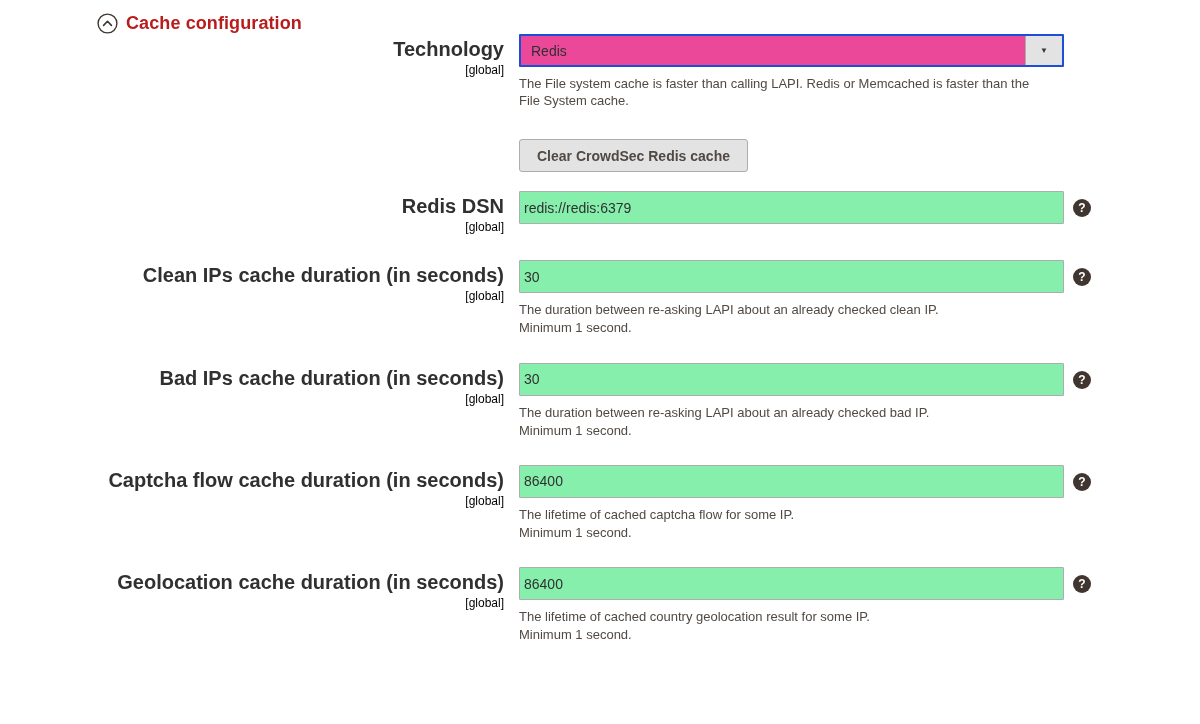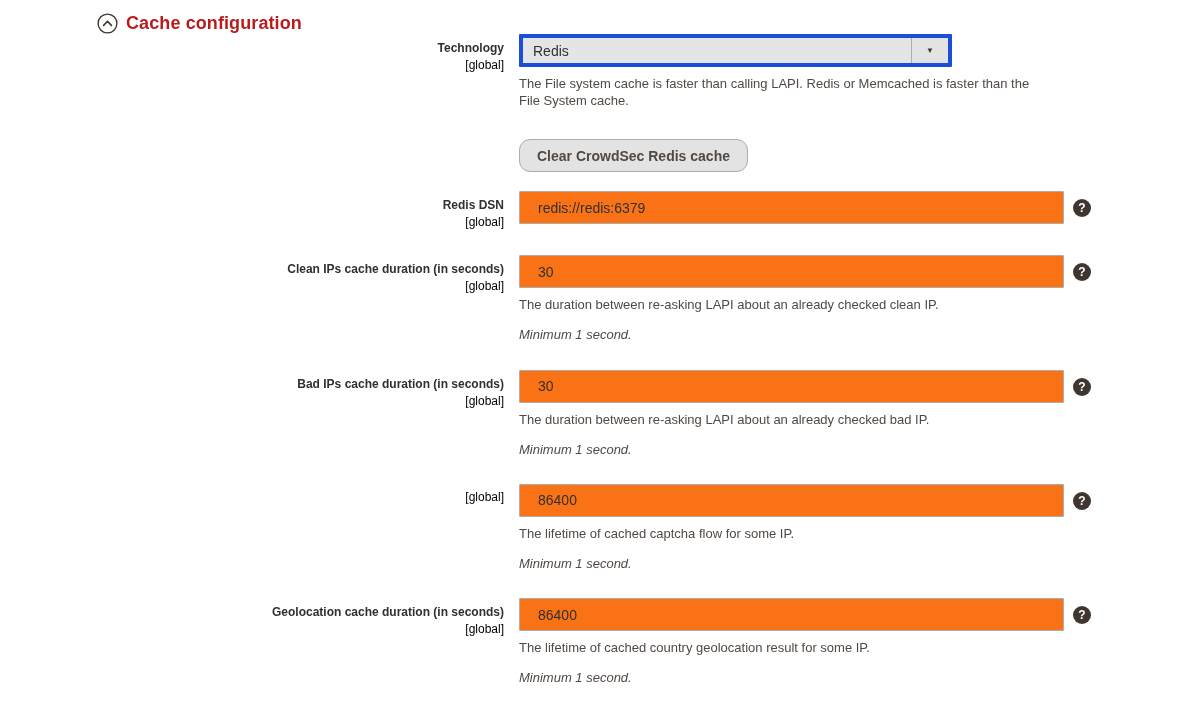--- a/index.html
+++ b/index.html
@@ -30,42 +30,42 @@
 
   
   .row { display: flex; margin-bottom: 26px; }
   .row-technology { margin-bottom: 30px; }
   .row-button { margin-bottom: 19px; }
   .label-col {
     width: 422px; padding-right: 15px; text-align: right;
     padding-top: 4px;
   }
   .field-label {
-    font-size: 12px; font-weight: 700; color: #303030;
+    font-size: 20px; font-weight: 700; color: #303030;
     line-height: 1.15; display: inline-block;
   }
   .scope {
     display: block; font-size: 12px; color: #000000;
     margin-top: 2px;
   }
   .field-col { width: 640px; }
   .control-line { display: flex; align-items: flex-start; }
 
   .text-input {
     width: 545px; height: 33px; flex: none;
     border: 1px solid #adadad; border-radius: 1px;
     font-family: "Liberation Sans", sans-serif;
-    font-size: 14px; color: #303030; padding: 0 18px;
-    background: #f97316; outline: none;
+    font-size: 14px; color: #303030; padding: 0 4px;
+    background: #86efac; outline: none;
   }
 
   .select-box {
-    width: 433px; height: 33px; flex: none;
-    border: 4px solid #1d4ed8; border-radius: 1px;
-    display: flex; align-items: stretch; background: #e5e5e5;
+    width: 545px; height: 33px; flex: none;
+    border: 2px solid #1d4ed8; border-radius: 1px;
+    display: flex; align-items: stretch; background: #ec4899;
     cursor: pointer;
   }
   .select-value {
     flex: 1; font-size: 14px; color: #303030;
     display: flex; align-items: center; padding-left: 10px;
   }
   .select-arrow {
     width: 37px; flex: none; background: #e3e3e3;
     border-left: 1px solid #adadad;
     display: flex; align-items: center; justify-content: center;
@@ -79,25 +79,25 @@
     border-radius: 50%;
     display: inline-flex; align-items: center; justify-content: center;
     font-size: 12px; font-weight: 700; line-height: 1;
     cursor: pointer;
   }
 
   .note {
     font-size: 13px; color: #514943;
     margin-top: 8px; max-width: 516px; line-height: 1.32;
   }
-  .note + .note { margin-top: 13px; font-style: italic; }
+  .note + .note { margin-top: 1px; }
 
   .secondary-btn {
     height: 33px; padding: 0 17px;
-    background: #e3e3e3; border: 1px solid #adadad; border-radius: 11px;
+    background: #e3e3e3; border: 1px solid #adadad; border-radius: 3px;
     font-family: "Liberation Sans", sans-serif;
     font-size: 14px; font-weight: 700; color: #514943;
     cursor: pointer;
   }
 </style>
 </head>
 <body>
 
 <div class="page">
 
@@ -175,20 +175,21 @@
           <input class="text-input" type="text" value="30" style="">
           <span class="help-icon">?</span>
         </div>
         <div class="note">The duration between re-asking LAPI about an already checked bad IP.</div>
         <div class="note">Minimum 1 second.</div>
       </div>
     </div>
 
     <div class="row">
       <div class="label-col">
+        <label class="field-label">Captcha flow cache duration (in seconds)</label>
         <span class="scope">[global]</span>
       </div>
       <div class="field-col">
         <div class="control-line">
           <input class="text-input" type="text" value="86400" style="">
           <span class="help-icon">?</span>
         </div>
         <div class="note">The lifetime of cached captcha flow for some IP.</div>
         <div class="note">Minimum 1 second.</div>
       </div>

